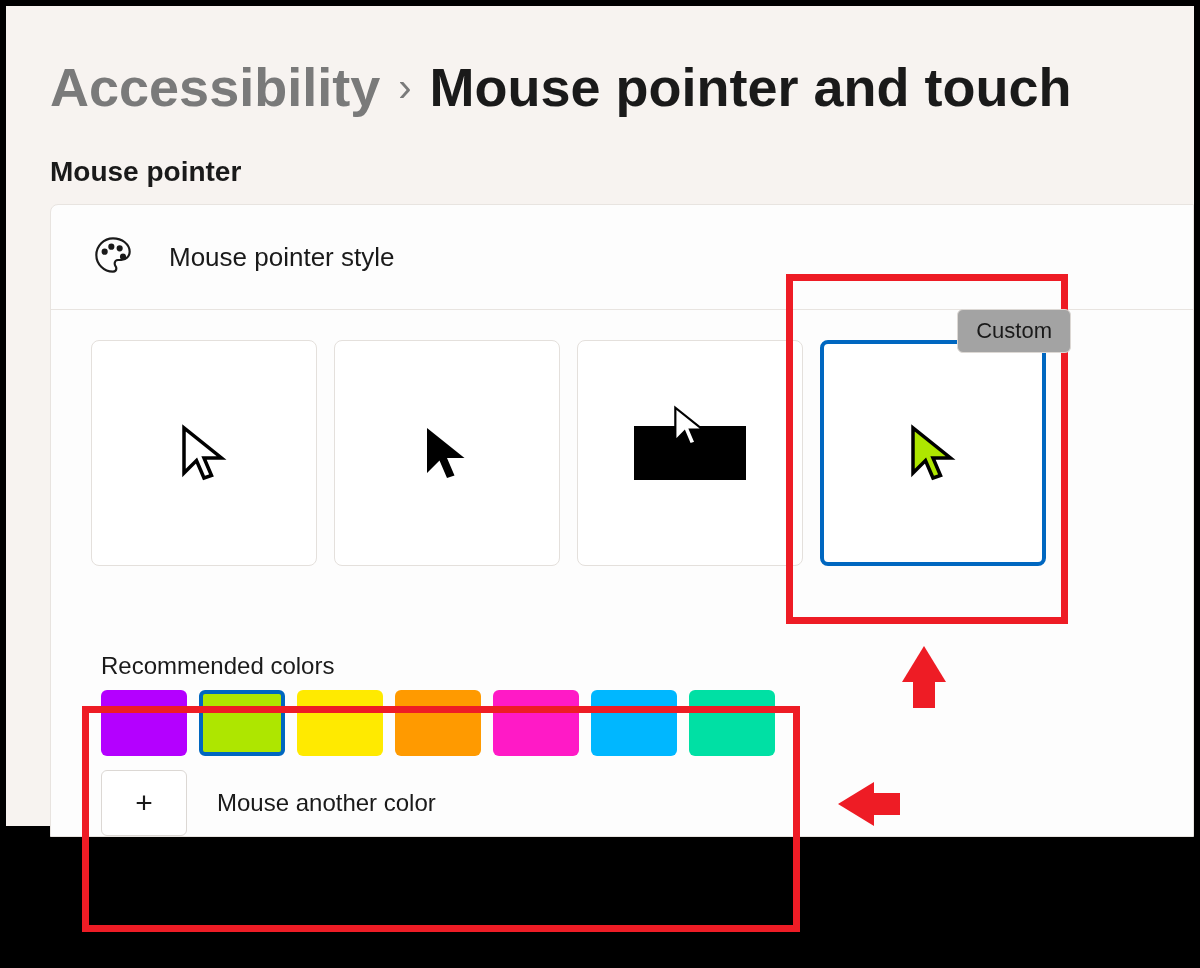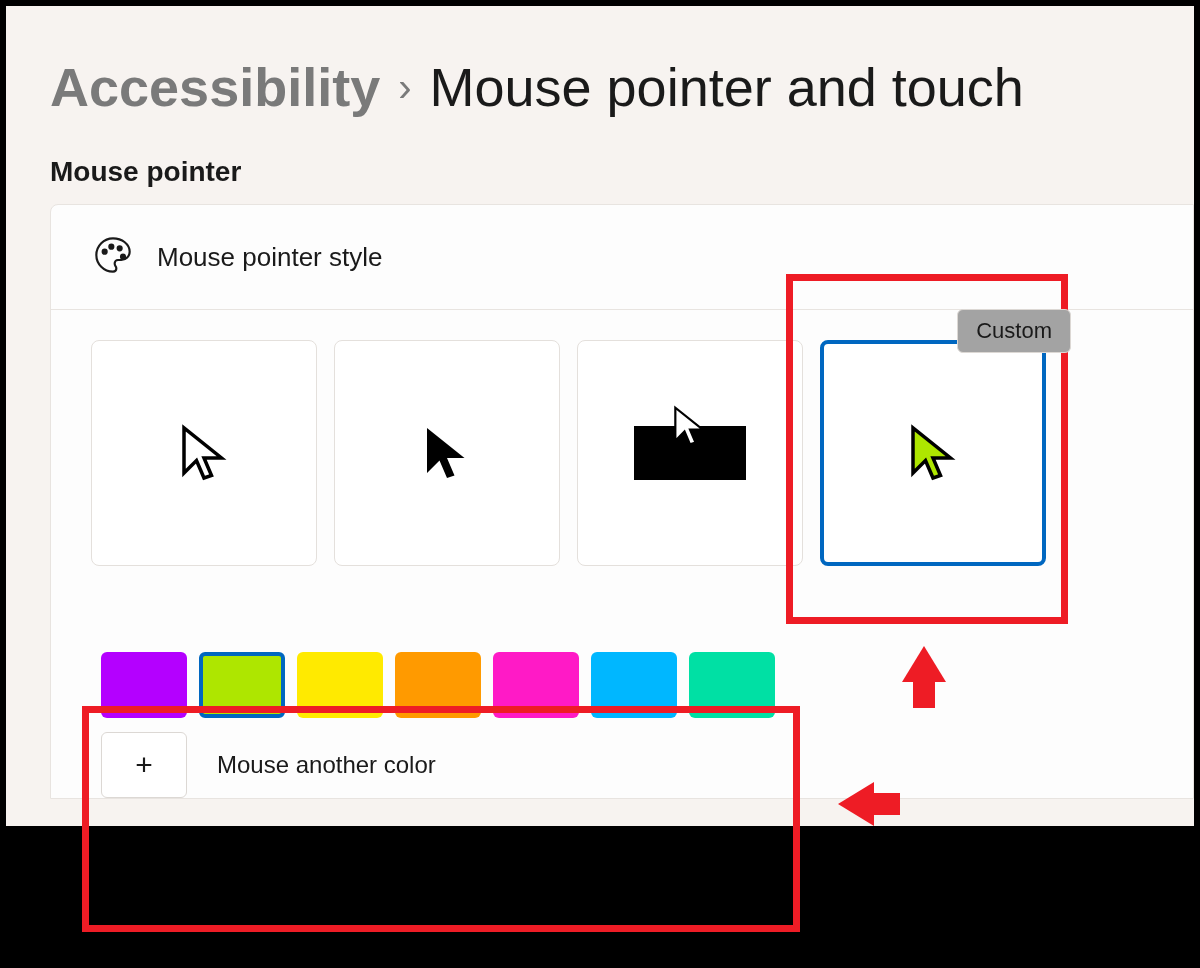--- a/index.html
+++ b/index.html
@@ -29,40 +29,40 @@
     font-weight: 600;
     color: #7a7a7a;
   }
   .crumb-sep {
     font-size: 40px;
     color: #7a7a7a;
     font-weight: 400;
   }
   .crumb-current {
     font-size: 54px;
-    font-weight: 400;
+    font-weight: 700;
     color: #1a1a1a;
   }
   .section-title {
     font-size: 28px;
     font-weight: 600;
     color: #1a1a1a;
     margin-bottom: 16px;
   }
   .card {
     background: #fdfdfd;
     border: 1px solid #e8e4e0;
     border-radius: 8px 0 0 0;
     padding: 0;
     position: relative;
   }
   .card-header {
     display: flex;
     align-items: center;
-    gap: 24px;
+    gap: 36px;
     padding: 30px 4px 30px 42px;
     border-bottom: 1px solid #e8e4e0;
     position: relative;
   }
   .palette-icon svg { width: 40px; height: 40px; }
   .card-header-label {
     font-size: 26px;
     font-weight: 400;
     color: #1a1a1a;
   }
@@ -264,20 +264,21 @@
 
       <div class="style-tile selected">
         <svg class="cursor-svg" viewBox="0 0 24 24">
           <path d="M4 2 L4 20 L9 15 L12 22 L15 21 L12 14 L19 14 Z" fill="#aee600" stroke="#000" stroke-width="1.4"></path>
         </svg>
       </div>
 
     </div>
 
     <div class="colors-section">
+      <div class="colors-label">Recommended colors</div>
       <div class="swatches">
         <div class="swatch" style="background:#b400ff"></div>
         <div class="swatch selected" style="background:#aee600"></div>
         <div class="swatch" style="background:#ffea00"></div>
         <div class="swatch" style="background:#ff9a00"></div>
         <div class="swatch" style="background:#ff1ac6"></div>
         <div class="swatch" style="background:#00b7ff"></div>
         <div class="swatch" style="background:#00e0a4"></div>
       </div>
       <div class="choose-row">

